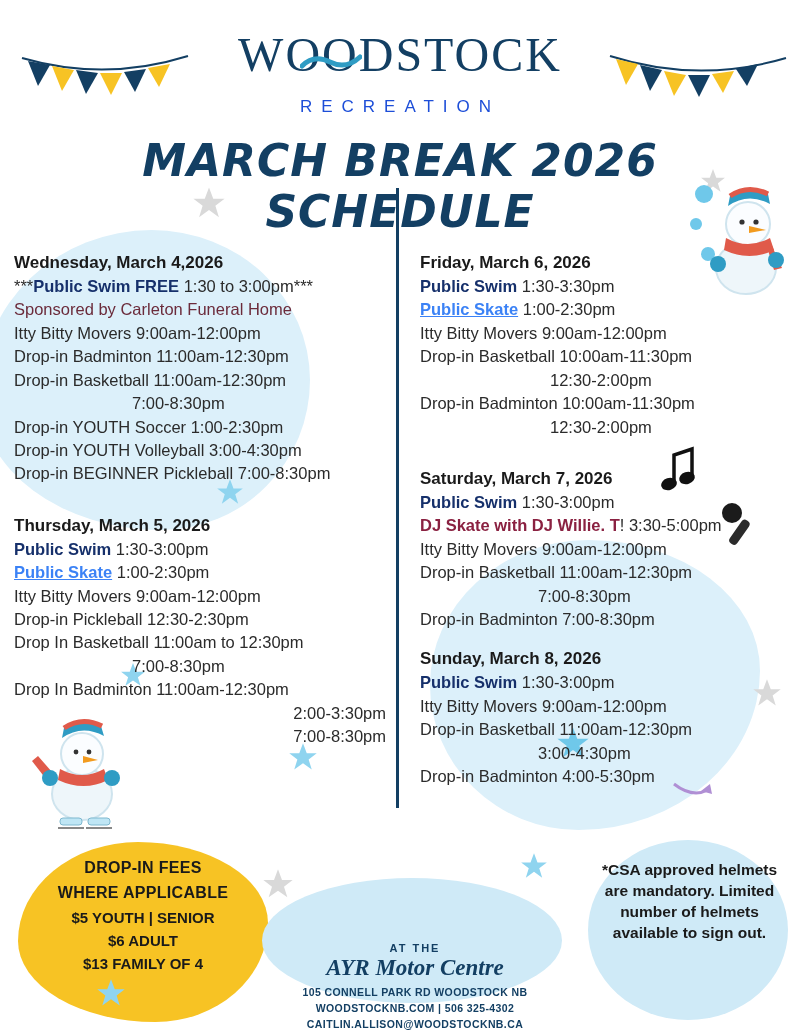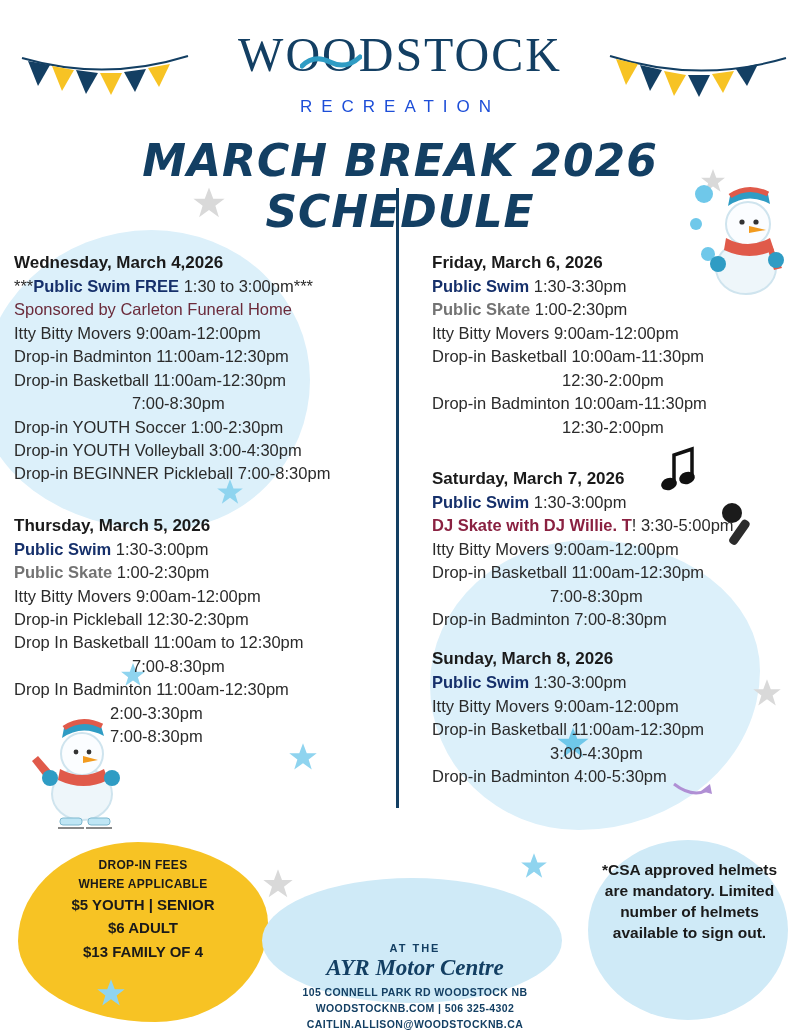--- a/index.html
+++ b/index.html
@@ -121,21 +121,21 @@
     z-index: 3;
     display: flex;
     margin-top: 16px;
     padding: 0 14px;
   }
   .col {
     width: 50%;
     box-sizing: border-box;
   }
   .col-left { padding-right: 14px; }
-  .col-right { padding-left: 32px; }
+  .col-right { padding-left: 20px; }
   .divider {
     position: absolute;
     left: 396px;
     top: 188px;
     width: 3px;
     height: 620px;
     background: #133f63;
     z-index: 3;
   }
 
@@ -146,43 +146,43 @@
     color: #1a1a1a;
     margin-bottom: 2px;
   }
   .line {
     font-size: 16.5px;
     line-height: 1.42;
     color: #2b2b2b;
     white-space: nowrap;
   }
   .line .lbl-navy { color: #16306b; font-weight: bold; }
-  .line .lbl-cyan { color: #737373; font-weight: bold; }
+  .line .lbl-cyan { color: #3b82f6; font-weight: bold; text-decoration: underline; }
   .line .lbl-maroon { color: #8a2141; font-weight: bold; }
   .line .free-bold { font-weight: bold; color: #16306b; }
   .line.sponsor { color: #6b2b3b; font-size: 16.5px; }
   .line.indent-1 { padding-left: 118px; }
-  .line.indent-2 { padding-left: 96px; }
+  .line.indent-2 { padding-left: 96px; text-align: right; }
   .line.indent-3 { padding-left: 130px; }
   .spacer-sm { height: 14px; }
   .spacer-md { height: 26px; }
 
   
   .fees {
     position: absolute;
     left: 18px; top: 856px;
     width: 250px;
     z-index: 3;
     text-align: center;
     color: #1a1a1a;
     font-weight: bold;
     font-size: 17px;
     line-height: 1.55;
   }
-  .fees .fees-title { font-size: 12px; letter-spacing: .3px; }
+  .fees .fees-title { font-size: 16px; letter-spacing: .3px; }
   .fees .fee-row { font-size: 15px; }
 
   .venue {
     position: absolute;
     left: 270px; top: 942px;
     width: 290px;
     z-index: 3;
     text-align: center;
     color: #133f63;
   }

